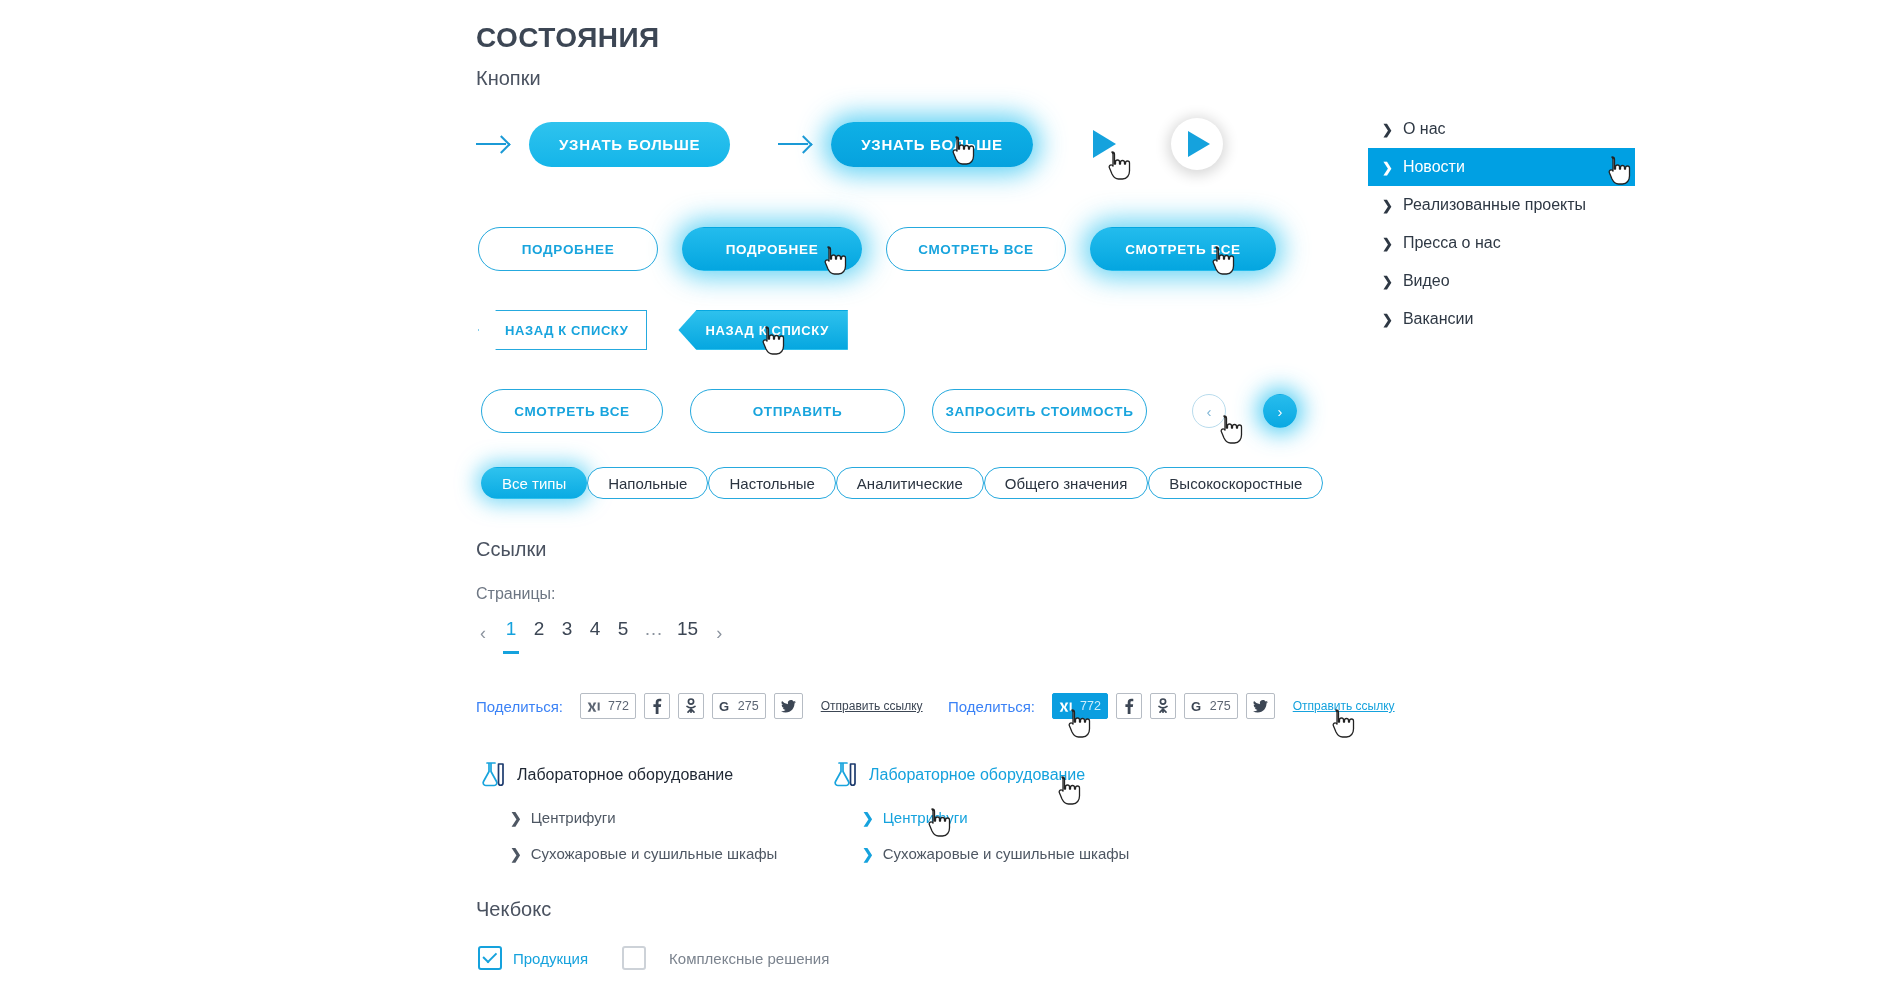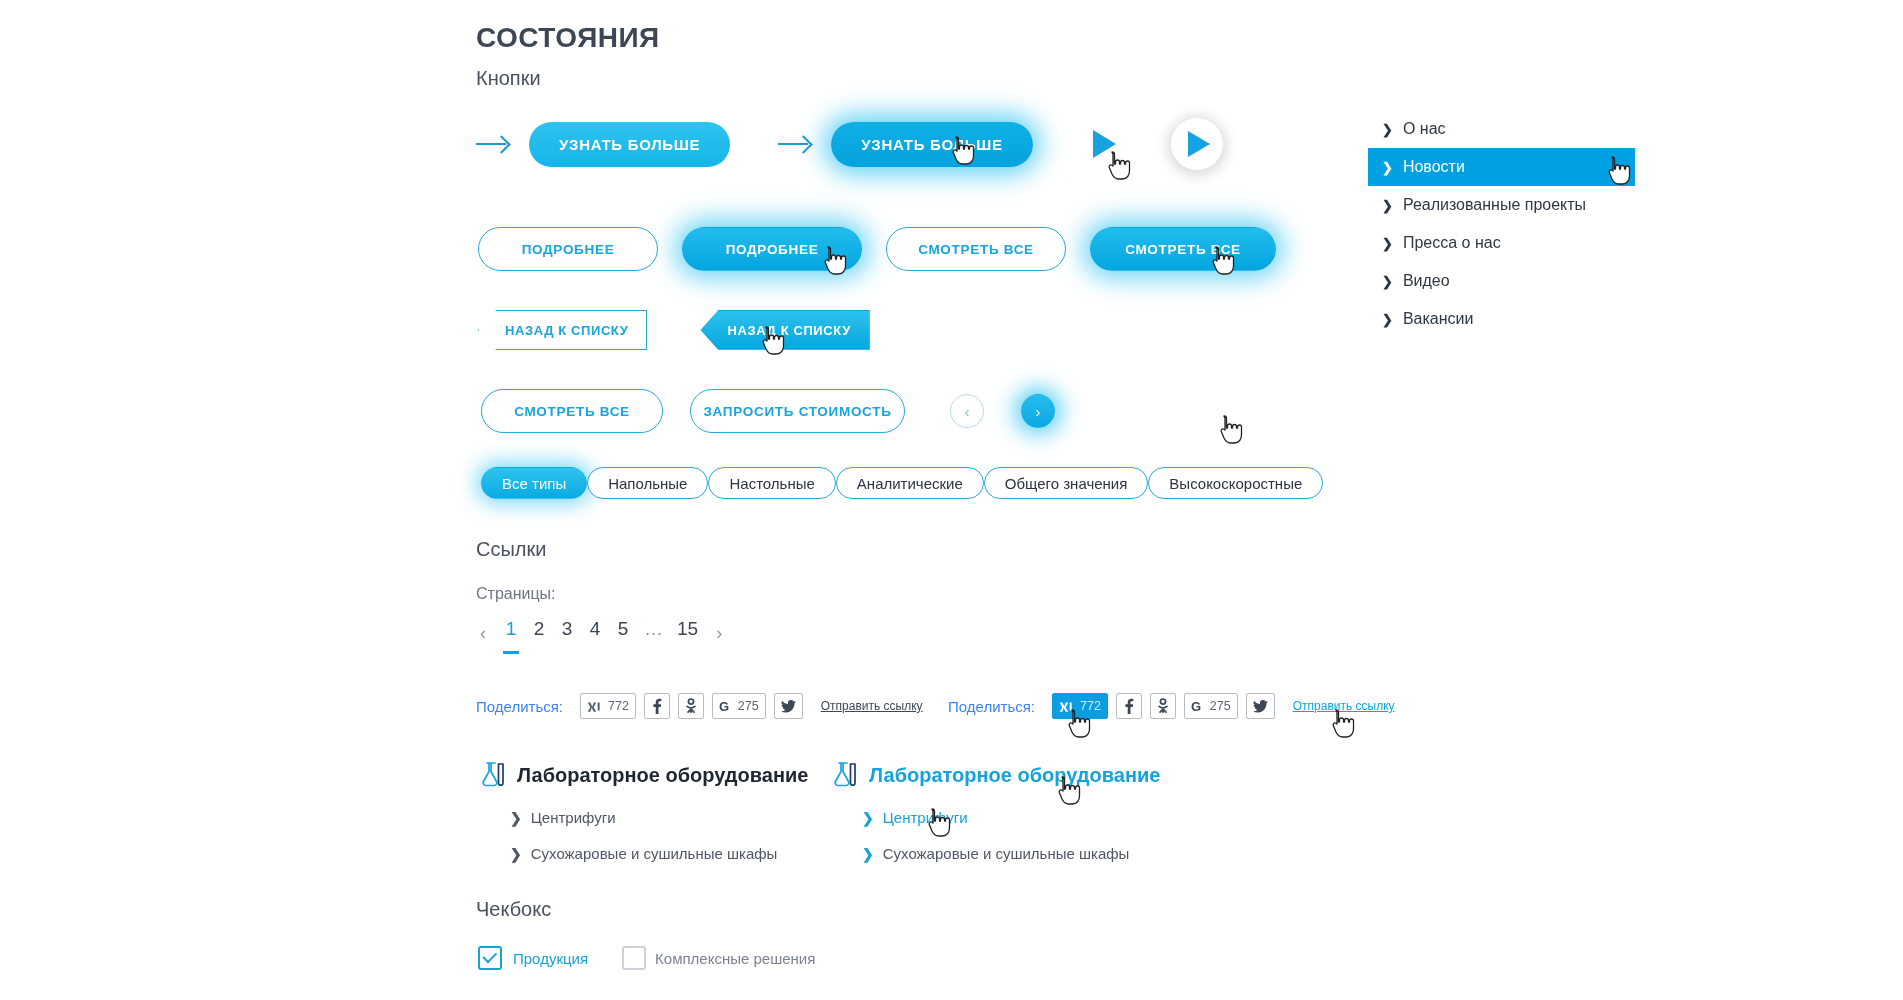--- a/index.html
+++ b/index.html
@@ -193,21 +193,21 @@
   .sbtn svg { display: block; }
   .send-link {
     font-size: 12px; color: #3c4654; text-decoration: underline;
     margin-left: 10px; cursor: pointer;
   }
   .send-link.hl { color: #15a2dd; text-decoration: underline; }
 
   
   .cat { position: absolute; }
   .cat-head { display: flex; align-items: center; gap: 11px; }
-  .cat-title { font-size: 20px; font-weight: 700; color: #1f2733; }
+  .cat-title { font-size: 16px; font-weight: 400; color: #1f2733; }
   .cat-title.hl { color: #15a2dd; }
   .cat-item {
     display: flex; align-items: center; gap: 9px;
     font-size: 15px; color: #4e5763; margin-top: 19px; margin-left: 34px;
     cursor: pointer;
   }
   .cat-item.hl { color: #15a2dd; }
   .chev {
     font-size: 14px; font-weight: 700; color: #4e5763; line-height: 1;
   }
@@ -275,35 +275,36 @@
     <button class="btn-rr" style="width:180px;">СМОТРЕТЬ ВСЕ</button>
     <button class="btn-rr filled" style="width:186px;">СМОТРЕТЬ ВСЕ</button>
   </div>
   <svg class="cursor" style="left:821px; top:245px;" viewBox="0 0 26 32">
     <path d="M7 2c1.4 0 2.5 1.1 2.5 2.5V14h1V12c0-1.1.9-2 2-2s2 .9 2 2v2h1v-1.5c0-1.1.9-2 2-2s2 .9 2 2V14h1v-1c0-1.1.9-2 2-2s2 .9 2 2v8c0 4-2.5 8-7 8h-4c-3 0-5-2-6.5-5L4.5 18c-.7-1.2-.3-2.3.8-2.9 1-.5 2 0 2.7 1V4.5C8 3.1 6.6 2 7 2z" fill="#ffffff" stroke="#222" stroke-width="1.3" stroke-linejoin="round"></path>
   </svg>
   <svg class="cursor" style="left:1209px; top:245px;" viewBox="0 0 26 32">
     <path d="M7 2c1.4 0 2.5 1.1 2.5 2.5V14h1V12c0-1.1.9-2 2-2s2 .9 2 2v2h1v-1.5c0-1.1.9-2 2-2s2 .9 2 2V14h1v-1c0-1.1.9-2 2-2s2 .9 2 2v8c0 4-2.5 8-7 8h-4c-3 0-5-2-6.5-5L4.5 18c-.7-1.2-.3-2.3.8-2.9 1-.5 2 0 2.7 1V4.5C8 3.1 6.6 2 7 2z" fill="#ffffff" stroke="#222" stroke-width="1.3" stroke-linejoin="round"></path>
   </svg>
 
-  <div class="row" style="left:478px; top:310px; gap:53px;">
+  <div class="row" style="left:478px; top:310px; gap:31px;">
     <span class="btn-back-wrap">
       <button class="btn-back">НАЗАД К СПИСКУ</button>
     </span>
     <span class="btn-back-wrap">
       <span class="btn-back-glow"></span>
       <button class="btn-back filled">НАЗАД К СПИСКУ</button>
     </span>
   </div>
   <svg class="cursor" style="left:759px; top:325px;" viewBox="0 0 26 32">
     <path d="M7 2c1.4 0 2.5 1.1 2.5 2.5V14h1V12c0-1.1.9-2 2-2s2 .9 2 2v2h1v-1.5c0-1.1.9-2 2-2s2 .9 2 2V14h1v-1c0-1.1.9-2 2-2s2 .9 2 2v8c0 4-2.5 8-7 8h-4c-3 0-5-2-6.5-5L4.5 18c-.7-1.2-.3-2.3.8-2.9 1-.5 2 0 2.7 1V4.5C8 3.1 6.6 2 7 2z" fill="#ffffff" stroke="#222" stroke-width="1.3" stroke-linejoin="round"></path>
   </svg>
 
   <div class="row" style="left:481px; top:389px; gap:27px;">
     <button class="btn-rr" style="width:182px;">СМОТРЕТЬ ВСЕ</button>
+    <button class="btn-rr" style="width:215px;">ОТПРАВИТЬ</button>
     <button class="btn-rr wide" style="width:215px;">ЗАПРОСИТЬ СТОИМОСТЬ</button>
     <span class="cnav" style="margin-left:18px;">
       <span>‹</span>
     </span>
     <span class="cnav filled" style="margin-left:10px;">
       <span>›</span>
     </span>
   </div>
   <svg class="cursor" style="left:1217px; top:414px;" viewBox="0 0 26 32">
     <path d="M7 2c1.4 0 2.5 1.1 2.5 2.5V14h1V12c0-1.1.9-2 2-2s2 .9 2 2v2h1v-1.5c0-1.1.9-2 2-2s2 .9 2 2V14h1v-1c0-1.1.9-2 2-2s2 .9 2 2v8c0 4-2.5 8-7 8h-4c-3 0-5-2-6.5-5L4.5 18c-.7-1.2-.3-2.3.8-2.9 1-.5 2 0 2.7 1V4.5C8 3.1 6.6 2 7 2z" fill="#ffffff" stroke="#222" stroke-width="1.3" stroke-linejoin="round"></path>
@@ -446,21 +447,21 @@
   <svg class="cursor" style="left:925px; top:807px;" viewBox="0 0 26 32">
     <path d="M7 2c1.4 0 2.5 1.1 2.5 2.5V14h1V12c0-1.1.9-2 2-2s2 .9 2 2v2h1v-1.5c0-1.1.9-2 2-2s2 .9 2 2V14h1v-1c0-1.1.9-2 2-2s2 .9 2 2v8c0 4-2.5 8-7 8h-4c-3 0-5-2-6.5-5L4.5 18c-.7-1.2-.3-2.3.8-2.9 1-.5 2 0 2.7 1V4.5C8 3.1 6.6 2 7 2z" fill="#ffffff" stroke="#222" stroke-width="1.3" stroke-linejoin="round"></path>
   </svg>
 
   <div class="h-sub" style="left:476px; top:898px;">Чекбокс</div>
   <div class="cbrow" id="cb-row" style="left:478px; top:946px; gap:34px;">
       <span style="display: flex; align-items: center; gap: 11px;">
         <span class="cbox on"></span>
         <span class="cblabel on">Продукция</span>
       </span>
-      <span style="display: flex; align-items: center; gap: 9px;">
+      <span style="display: flex; align-items: center; gap: 23px;">
         <span class="cbox"></span>
         <span class="cblabel">Комплексные решения</span>
       </span>
     </div>
 
   <div class="rnav" id="rnav" style="left:1368px; top:110px;">
       <div class="rnav-item">
         <span class="chev">❯</span>
         <span>О нас</span>
       </div>

